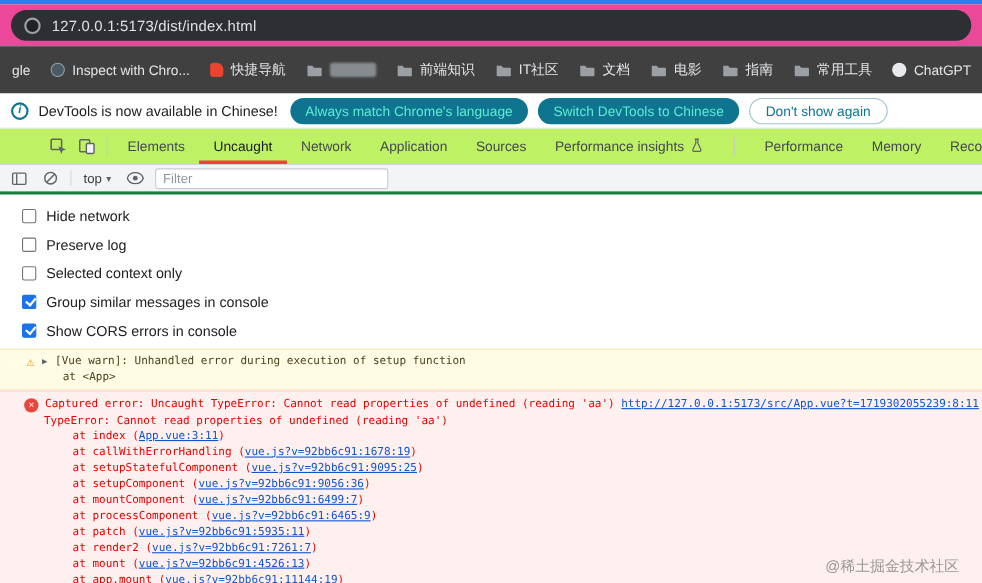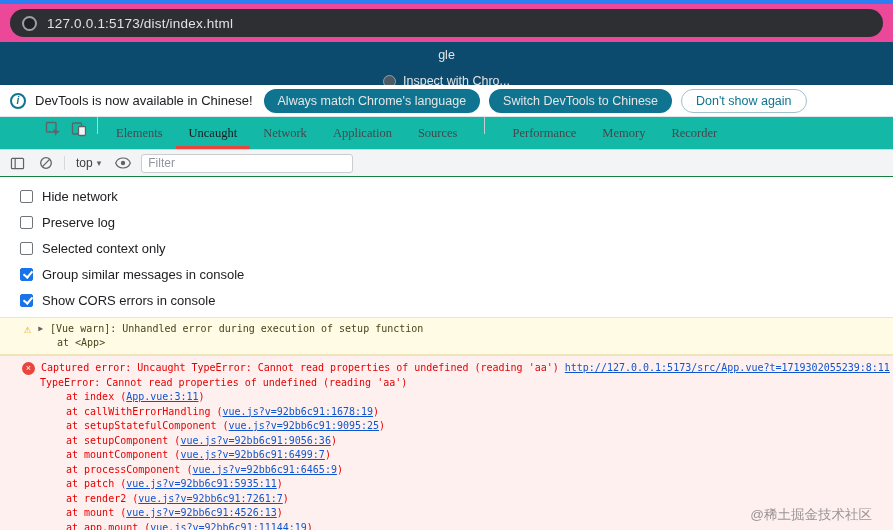--- a/index.html
+++ b/index.html
@@ -9,45 +9,45 @@
   
   .top-strip { height:4px; background:#2b7ff2; }
 
   
   .addr-bar { height:38px; background:#ec4899; display:flex; align-items:center; padding:0 10px; }
   .url-field { flex:1; height:28px; background:#2d2f33; border-radius:14px; display:flex; align-items:center; padding:0 12px; gap:10px; }
   .site-info-icon { width:15px; height:15px; border:2.5px solid #9aa0a6; border-radius:50%; background:#202124; flex:none; }
   .url-text { color:#dfe1e5; font-size:13.5px; letter-spacing:.2px; }
 
   
-  .bookmarks-bar { height:43px; background:#0c4a6e; display:flex; align-items:center; padding:0 2px; color:#e3e5e8; font-size:12.5px; overflow:hidden; white-space:nowrap;flex-direction:column; }
+  .bookmarks-bar { height:43px; background:#404040; display:flex; align-items:center; padding:0 2px; color:#e3e5e8; font-size:12.5px; overflow:hidden; white-space:nowrap; }
   .bm { display:flex; align-items:center; gap:7px; padding:6px 9px; border-radius:14px; flex:none; cursor:default; }
   .bm-ico { display:flex; align-items:center; flex:none; }
   .ext-icon { width:13px; height:13px; border-radius:50%; background:#4b5a63; border:1px solid #8fa2ab; }
   .flame-icon { width:12px; height:13px; background:#e8442e; border-radius:3px 6px 3px 3px; }
   .gpt-icon { width:13px; height:13px; border-radius:50%; background:#e8eaed; }
   .bm-blur { width:42px; height:13px; background:#868b90; border-radius:3px; filter:blur(1.2px); }
 
   
   .notice-bar { height:32px; background:#fff; border-bottom:1px solid #e2e4e7; display:flex; align-items:center; padding:0 10px; gap:9px; }
   .info-icon { width:16px; height:16px; border-radius:50%; border:2px solid #0e7490; color:#0e7490; font-size:10px; font-weight:bold; display:flex; align-items:center; justify-content:center; flex:none; font-style:italic; }
   .notice-text { font-size:13px; color:#202124; margin-right:2px; }
   .btn { height:24px; border-radius:14px; font-size:12.5px; display:flex; align-items:center; padding:0 14px; cursor:pointer; flex:none; font-family:"Liberation Sans", sans-serif; }
-  .btn-filled { background:#0e7490; color:#e5e5e5; border:none; }
+  .btn-filled { background:#0e7490; color:#5eead4; border:none; }
   .btn-outline { background:#fff; color:#0e7490; border:1px solid #9fc3cc; }
 
   
-  .devtools-tabs { height:33px; background:#14b8a6; border-bottom:1px solid #d0d3d7; display:flex; padding-left:40px; color:#45484d;font-family:Liberation Serif, serif; }
+  .devtools-tabs { height:33px; background:#bef264; border-bottom:1px solid #d0d3d7; display:flex; align-items:center; padding-left:40px; color:#45484d; }
   .tool-icon { width:26px; height:24px; display:flex; align-items:center; justify-content:center; cursor:pointer; flex:none; }
   .tabs-sep { width:1px; height:17px; background:#c6c9cd; margin:0 5px; flex:none; }
   .tab { padding:0 13px; height:100%; display:flex; align-items:center; gap:5px; font-size:12.5px; cursor:pointer; flex:none; }
   .tab.selected { color:#1a1b1e; box-shadow:inset 0 -3px 0 #e8453c; }
 
   
-  .console-toolbar { height:27px; background:#f3f4f6; border-bottom:1px solid #15803d; display:flex; align-items:center; padding:0 6px; gap:7px; }
+  .console-toolbar { height:27px; background:#f3f4f6; border-bottom:3px solid #15803d; display:flex; align-items:center; padding:0 6px; gap:7px; }
   .ct-icon { width:22px; height:20px; display:flex; align-items:center; justify-content:center; cursor:pointer; flex:none; }
   .vsep { width:1px; height:14px; background:#d5d8dc; flex:none; }
   .context-dd { display:flex; align-items:center; gap:4px; font-size:12px; color:#3c4043; padding:0 4px; cursor:pointer; flex:none; }
   .dd-arrow { font-size:9px; color:#5f6368; }
   .filter-input { width:212px; height:19px; border:1px solid #c9ccd1; border-radius:3px; background:#fff; font-size:12px; padding:0 6px; color:#202124; font-family:"Liberation Sans", sans-serif; outline:none; }
   .filter-input::placeholder { color:#9096a0; }
 
   
   .console-settings { background:#fff; padding:6px 0 4px 20px; }
   .setting-row { display:flex; align-items:center; gap:9px; height:26px; cursor:default; }
@@ -191,20 +191,26 @@
     </div>
   <div class="tab">
       <span>Network</span>
     </div>
   <div class="tab">
       <span>Application</span>
     </div>
   <div class="tab">
       <span>Sources</span>
     </div>
+  <div class="tab">
+    <span>Performance insights</span>
+    <span><svg width="13" height="14" viewBox="0 0 14 14">
+          <path d="M5 1h4M6 1v4L3.2 11a1.3 1.3 0 0 0 1.1 2h5.4a1.3 1.3 0 0 0 1.1-2L8 5V1" fill="none" stroke="#5f6368" stroke-width="1.2"></path>
+        </svg></span>
+  </div>
   <span class="tabs-sep" style="margin:0 14px;"></span>
   <div class="tab">
       <span>Performance</span>
     </div>
   <div class="tab">
       <span>Memory</span>
     </div>
   <div class="tab">
       <span>Recorder</span>
     </div>

